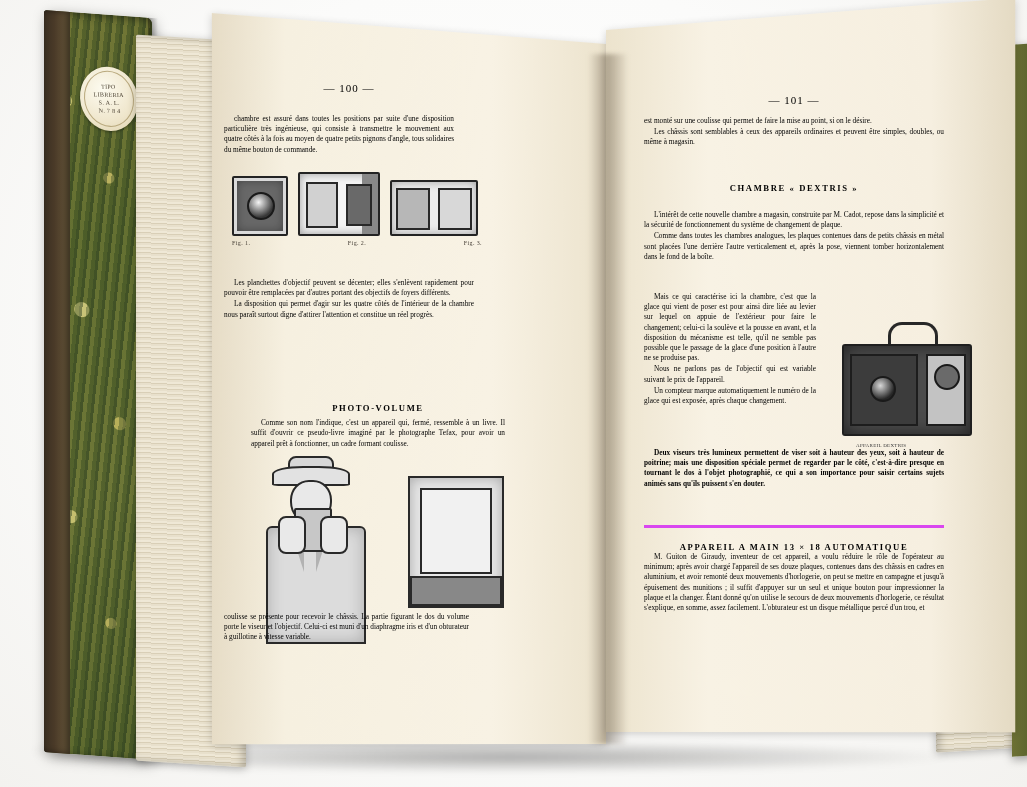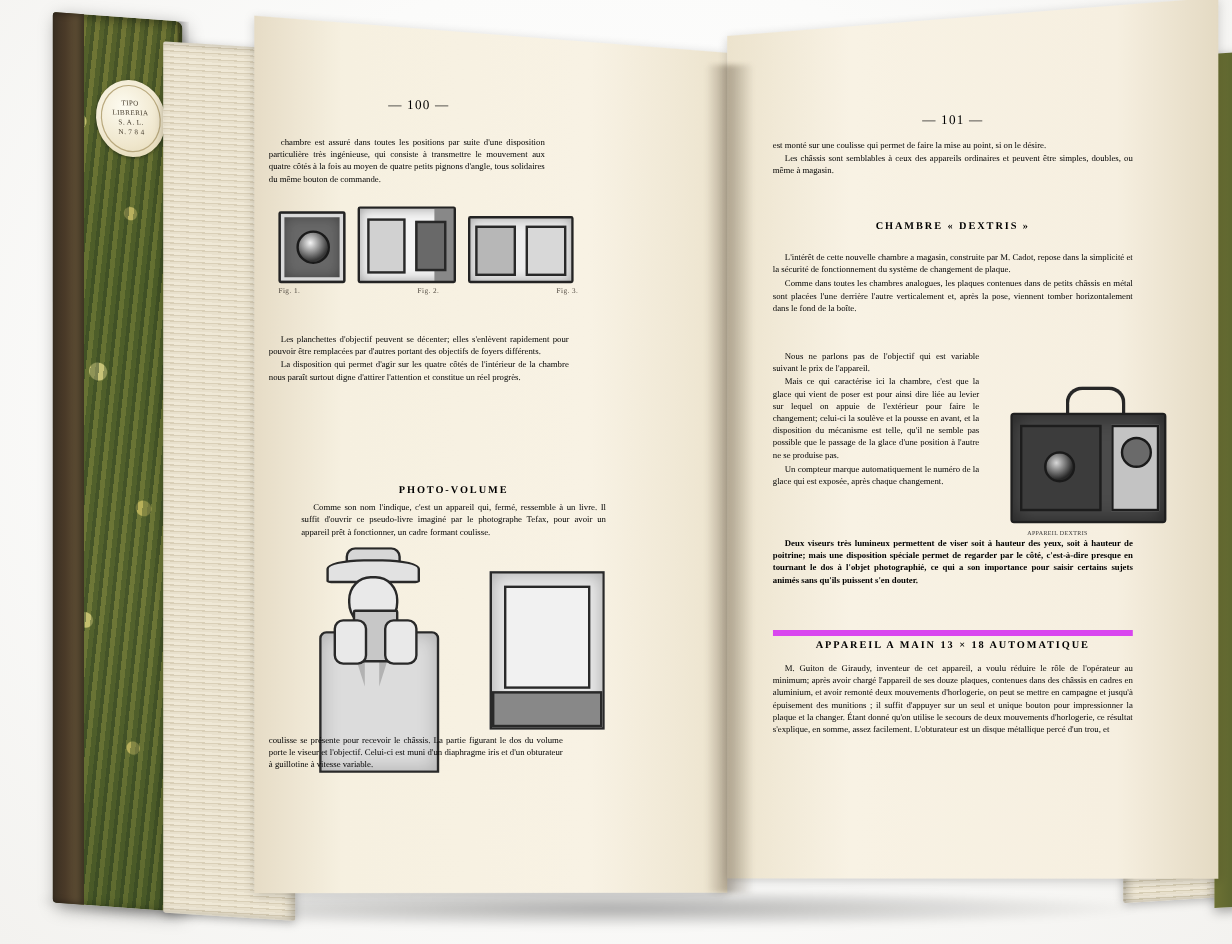--- a/index.html
+++ b/index.html
@@ -235,40 +235,40 @@
       <div class="col" style="position:absolute;left:508px;top:152px;width:300px;">
         <div class="head">CHAMBRE « DEXTRIS »</div>
       </div>
 
       <div class="col" style="position:absolute;left:508px;top:186px;width:300px;">
         <p>L'intérêt de cette nouvelle chambre a magasin, construite par M. Cadot, repose dans la simplicité et la sécurité de fonctionnement du système de changement de plaque.</p>
         <p>Comme dans toutes les chambres analogues, les plaques contenues dans de petits châssis en métal sont placées l'une derrière l'autre verticalement et, après la pose, viennent tomber horizontalement dans le fond de la boîte.</p>
       </div>
 
       <div class="col" style="position:absolute;left:508px;top:268px;width:172px;">
+        <p>Mais ce qui caractérise ici la chambre, c'est que la glace qui vient de poser est pour ainsi dire liée au levier sur lequel on appuie de l'extérieur pour faire le changement; celui-ci la soulève et la pousse en avant, et la disposition du mécanisme est telle, qu'il ne semble pas possible que le passage de la glace d'une position à l'autre ne se produise pas.</p>
         <p>Nous ne parlons pas de l'objectif qui est variable suivant le prix de l'appareil.</p>
-        <p>Mais ce qui caractérise ici la chambre, c'est que la glace qui vient de poser est pour ainsi dire liée au levier sur lequel on appuie de l'extérieur pour faire le changement; celui-ci la soulève et la pousse en avant, et la disposition du mécanisme est telle, qu'il ne semble pas possible que le passage de la glace d'une position à l'autre ne se produise pas.</p>
         <p>Un compteur marque automatiquement le numéro de la glace qui est exposée, après chaque changement.</p>
       </div>
 
       <div class="magcam" style="left:700px;top:296px;">
         <div class="mc-handle"></div>
         <div class="mc-body"></div>
         <div class="mc-front"></div>
         <div class="mc-lens"></div>
         <div class="mc-side"></div>
         <div class="mc-cap">APPAREIL DEXTRIS</div>
       </div>
 
       <div class="col" style="position:absolute;left:508px;top:424px;width:300px;font-weight:bold;">
         <p>Deux viseurs très lumineux permettent de viser soit à hauteur des yeux, soit à hauteur de poitrine; mais une disposition spéciale permet de regarder par le côté, c'est-à-dire presque en tournant le dos à l'objet photographié, ce qui a son importance pour saisir certains sujets animés sans qu'ils puissent s'en douter.</p>
       </div>
 
       <div class="col" style="position:absolute;left:508px;top:494px;width:300px;">
-        <div class="head" style="border-top:5px solid #d946ef;padding-top:2px;">APPAREIL A MAIN 13 × 18 AUTOMATIQUE</div>
+        <div class="head" style="border-top:3px solid #d946ef;padding-top:14px;">APPAREIL A MAIN 13 × 18 AUTOMATIQUE</div>
       </div>
 
       <div class="col" style="position:absolute;left:508px;top:528px;width:300px;">
         <p>M. Guiton de Giraudy, inventeur de cet appareil, a voulu réduire le rôle de l'opérateur au minimum; après avoir chargé l'appareil de ses douze plaques, contenues dans des châssis en cadres en aluminium, et avoir remonté deux mouvements d'horlogerie, on peut se mettre en campagne et jusqu'à épuisement des munitions ; il suffit d'appuyer sur un seul et unique bouton pour impressionner la plaque et la changer. Étant donné qu'on utilise le secours de deux mouvements d'horlogerie, ce résultat s'explique, en somme, assez facilement. L'obturateur est un disque métallique percé d'un trou, et</p>
       </div>
 
     </div>
   </div>
 </div>
 

